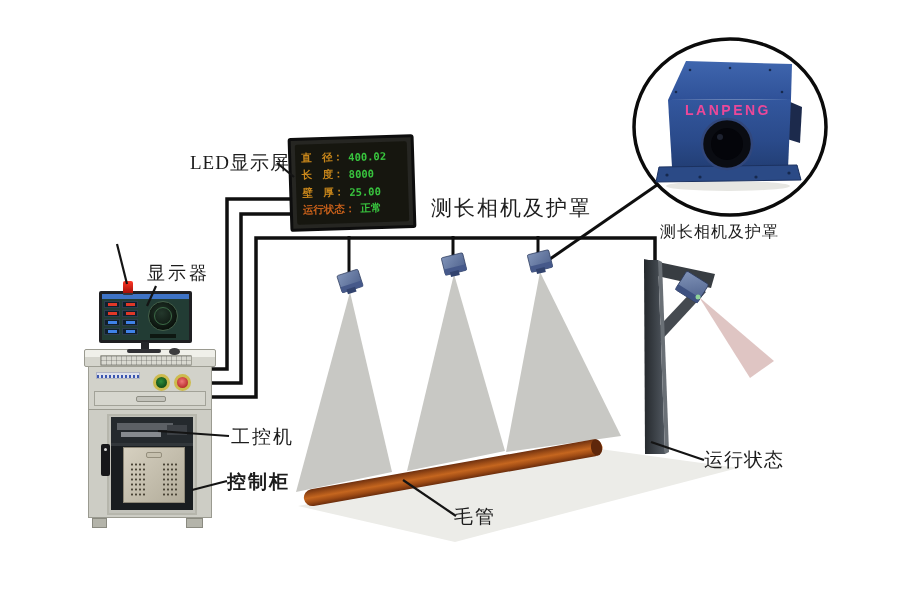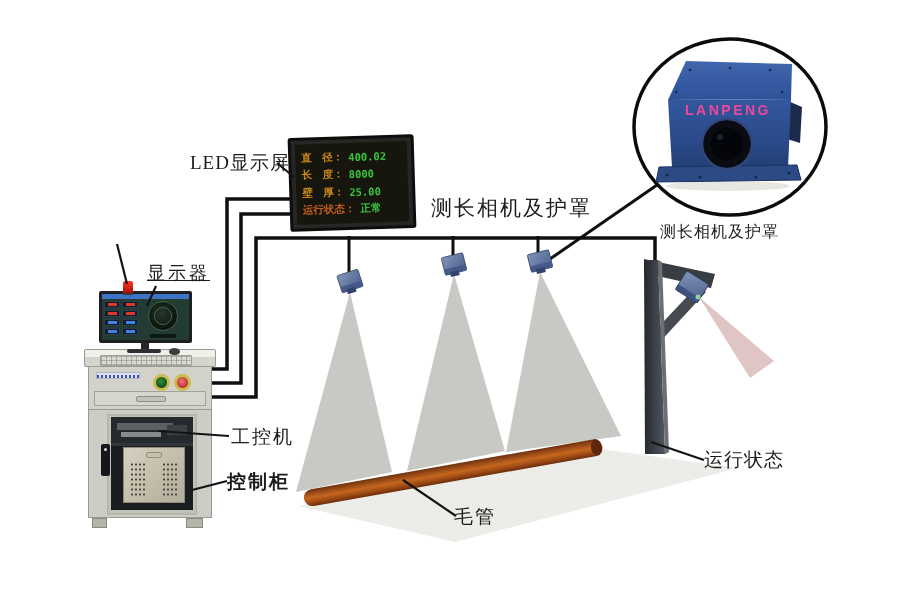--- a/index.html
+++ b/index.html
@@ -298,21 +298,21 @@
         <div class="vent vent-r"></div>
         <div class="pc-handle"></div>
       </div>
     </div>
     <div class="door-handle"></div>
   </div>
   <div class="ws foot foot-l"></div>
   <div class="ws foot foot-r"></div>
 
   <div class="lbl" style="left:190px; top:150px; letter-spacing:1px;">LED显示屏</div>
-  <div class="lbl" style="left:147px; top:261px; font-size:18px; letter-spacing:3px;text-decoration:underline;">显示器</div>
+  <div class="lbl" style="left:147px; top:261px; font-size:18px; letter-spacing:3px;">显示器</div>
   <div class="lbl" style="left:431px; top:194px; font-size:21px;">测长相机及护罩</div>
   <div class="lbl" style="left:660px; top:222px; font-size:16px; letter-spacing:1px;">测长相机及护罩</div>
   <div class="lbl" style="left:231px; top:424px;">工控机</div>
   <div class="lbl" style="left:227px; top:469px;font-weight:bold;">控制柜</div>
   <div class="lbl" style="left:704px; top:447px; letter-spacing:1px;">运行状态</div>
   <div class="lbl" style="left:454px; top:504px;">毛管</div>
 
   <div class="lanpeng">LANPENG</div>
 
   <svg id="pointer-layer" class="layer" viewBox="0 0 900 600">

